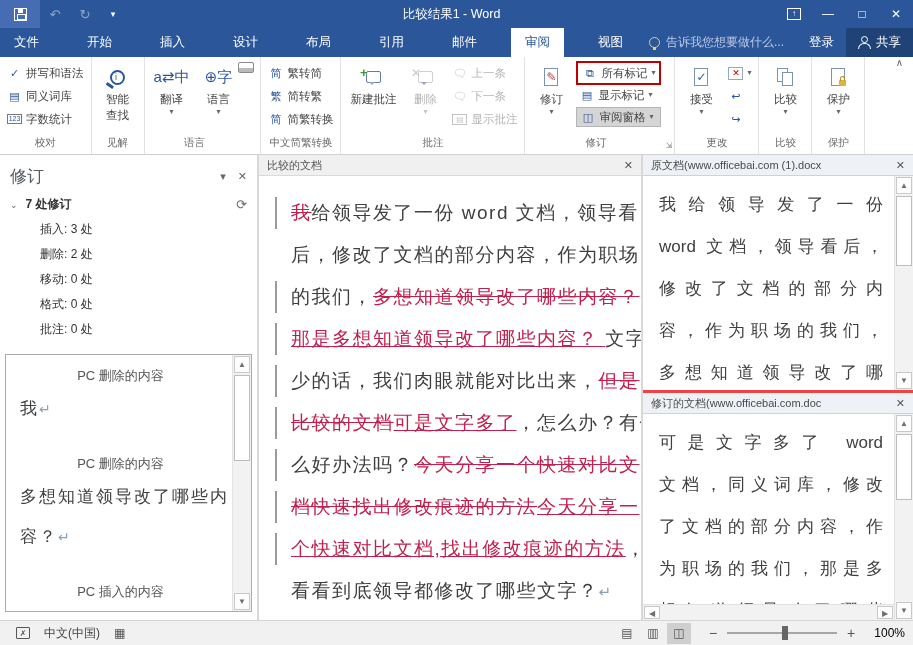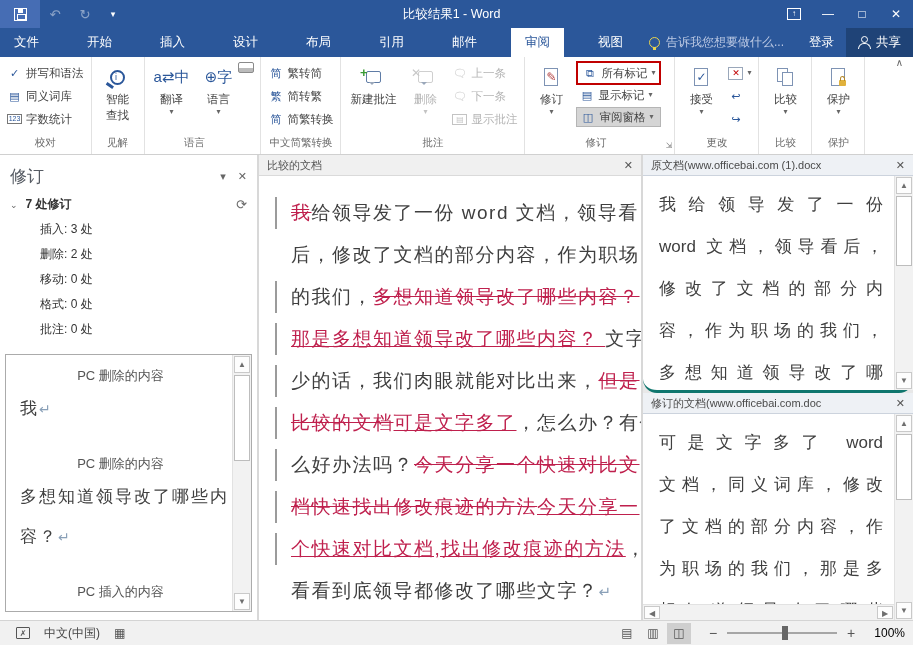--- a/index.html
+++ b/index.html
@@ -102,21 +102,21 @@
   .doc-header .x{margin-left:auto;color:#555;font-size:11px;padding-left:6px;}
   .doc-body{flex:1;padding:16px 8px 0 32px;overflow:hidden;}
   .dline{position:relative;height:42px;line-height:42px;font-size:19px;letter-spacing:1.5px;white-space:nowrap;color:var(--ink);}
   .dline .bar{position:absolute;left:-16px;top:5px;bottom:5px;width:2px;background:#9b9b9b;}
   .seg-del{color:var(--rev-red);text-decoration:line-through;}
   .seg-ins{color:var(--rev-red);text-decoration:underline;}
   .seg-mark{color:#8aa0b8;font-size:15px;}
 
   .pane-right{flex:1;display:flex;flex-direction:column;min-width:0;}
   .rpane{background:#fff;display:flex;flex-direction:column;min-height:0;}
-  .rpane.top{flex:0 0 238px;border-bottom:3px solid #0f766e;border-radius:14px;}
+  .rpane.top{flex:0 0 238px;border-bottom:3px solid #ef4444;}
   .rpane.bottom{flex:1;}
   .rpane-header{height:21px;background:#eef1f5;border-bottom:1px solid #ccd3dd;display:flex;align-items:center;padding:0 8px;font-size:11px;color:#4a4a4a;white-space:nowrap;overflow:hidden;flex:0 0 auto;}
   .rpane-header .x{margin-left:auto;color:#555;font-size:11px;padding-left:6px;flex:0 0 auto;}
   .rpane-body{flex:1;position:relative;overflow:hidden;padding:8px 30px 0 16px;min-height:0;}
   .rline{height:42px;line-height:42px;font-size:17px;color:var(--ink);text-align:justify;text-align-last:justify;overflow:hidden;}
   .hscroll{position:absolute;left:0;right:19px;bottom:0;height:16px;background:#f2f2f2;border-top:1px solid #e2e2e2;}
   .hscroll .lf,.hscroll .rt{position:absolute;top:1px;bottom:1px;width:16px;background:#fdfdfd;border:1px solid #c9c9c9;color:#6e6e6e;font-size:8px;text-align:center;line-height:13px;}
   .hscroll .lf{left:1px;} .hscroll .rt{right:1px;}
 
   

